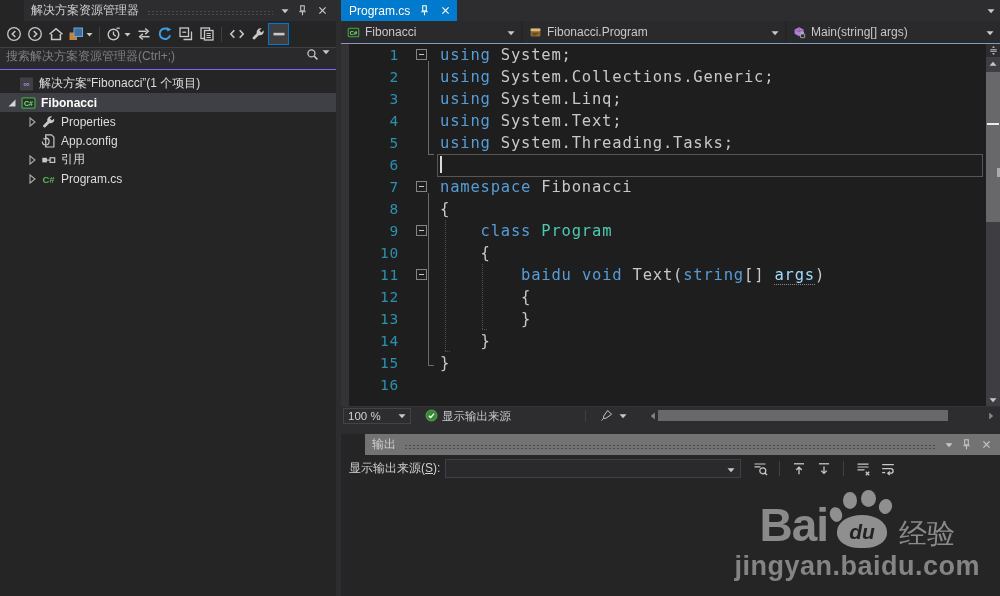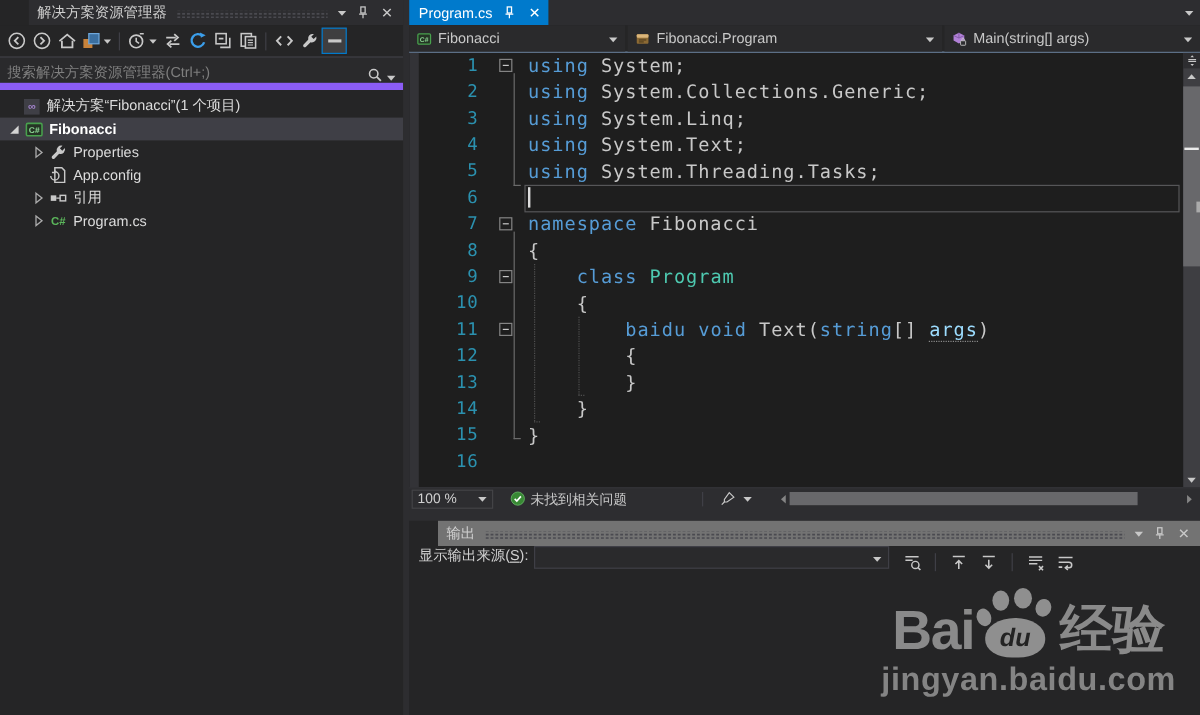--- a/index.html
+++ b/index.html
@@ -13,21 +13,21 @@
   .se{position:absolute;left:0;top:0;width:336px;height:596px;background:#252526;}
   .panel-title{height:21px;display:flex;align-items:center;padding:0 7px;background:#2D2D30;font-size:12px;color:#CFCFCF;margin-left:24px;}
   .dots{flex:1;height:6px;margin:2px 8px 0;background-image:radial-gradient(#4A4A50 1px,transparent 1.2px);background-size:4px 3px;background-position:0 1px;}
   .win-ic{display:flex;align-items:center;gap:7px;}
   .se-toolbar{height:26px;display:flex;align-items:center;padding:0 3px;background:#252526;}
   .tb-btn{background:none;border:1px solid transparent;min-width:21px;height:22px;display:flex;align-items:center;justify-content:center;padding:0 1px;color:#C8C8C8;font:inherit;}
   .tb-btn.disabled{color:#5F5F5F;}
   .tb-btn.active{border-color:#007ACC;background:#3E3E40;}
   .tb-sep{width:1px;height:15px;background:#3F3F46;margin:0 4px;flex:none;}
   .caret-ic{width:7px;height:7px;margin-left:2px;color:#C8C8C8;}
-  .se-search{height:21px;background:#2A2A2C;border-top:1px solid #3F3F46;border-bottom:6px solid #8b5cf6;display:flex;align-items:flex-end;padding:0 6px;font-size:12px;color:#7F7F7F;}
+  .se-search{height:21px;background:#2A2A2C;border-top:1px solid #3F3F46;border-bottom:1px solid #8b5cf6;display:flex;align-items:flex-start;padding:0 6px;font-size:12px;color:#7F7F7F;}
   .se-search .ph{flex:1;white-space:nowrap;overflow:hidden;}
   .tree{padding-top:4px;}
   .tree-row{height:19px;display:flex;align-items:center;font-size:12px;color:#DCDCDC;box-sizing:border-box;}
   .tree-row.selected{background:#3F3F46;color:#FFFFFF;}
   .tree-row.bold .lbl{font-weight:bold;}
   .tree-row .exp{width:16px;height:16px;flex:none;}
   .tree-row .ti{width:17px;height:16px;flex:none;margin-right:4px;}
   .tree-row .lbl{white-space:nowrap;}
   
   .splitter{position:absolute;left:336px;top:0;width:5px;height:596px;background:#2D2D30;}
@@ -62,31 +62,31 @@
   .vs-thumb{position:absolute;left:0;width:14px;top:28px;height:150px;background:#68686B;}
   .vs-caretline{position:absolute;left:1px;right:1px;top:79px;height:2px;background:#ECECEC;}
   .vs-mark{position:absolute;right:0;width:3px;top:124px;height:9px;background:#ABABAB;}
   .vs-down{position:absolute;bottom:0;left:0;width:14px;}
   .hbar{position:absolute;top:406px;left:0;right:0;height:18px;background:#2D2D30;border-top:1px solid #333337;font-size:11.5px;color:#C8C8C8;}
   .hbar>*{position:absolute;}
   .zoom-combo{left:2px;top:1px;width:58px;height:14px;border:1px solid #434346;display:flex;align-items:center;justify-content:space-between;padding:0 4px;color:#D0D0D0;}
   .hsep{width:1px;height:12px;background:#3F3F46;top:3px;}
   .htrack{left:317px;top:3px;width:290px;height:11px;background:#68686B;}
   .output{position:absolute;top:434px;left:0;right:0;height:162px;background:#252526;}
-  .out-toolbar{height:27px;display:flex;padding:0 8px;font-size:12px;color:#D0D0D0;}
+  .out-toolbar{height:27px;display:flex;align-items:center;padding:0 8px;font-size:12px;color:#D0D0D0;}
   .src-combo{width:296px;height:19px;background:#2A2A2C;border:1px solid #3F3F46;margin-left:5px;position:relative;box-sizing:border-box;}
   .src-combo .cc{position:absolute;right:5px;top:6px;}
   .ot-icons{display:flex;align-items:center;margin-left:9px;gap:5px;}
   .ot-btn{background:none;border:none;padding:0;width:20px;height:20px;display:flex;align-items:center;justify-content:center;color:#A8A8A8;}
   .ot-btn.disabled{color:#5F5F5F;}
   
   .watermark{position:absolute;right:20px;bottom:14px;color:#8A8A8A;text-align:right;}
   .wm-row{display:flex;align-items:flex-end;justify-content:center;}
   .wm-bai{font-size:46px;font-weight:bold;letter-spacing:-1px;line-height:0.95;}
-  .wm-jy{font-size:44px;font-weight:bold;line-height:1.05;margin-left:3px;}
+  .wm-jy{font-size:28px;font-weight:normal;line-height:1.05;margin-left:3px;}
   .paw{position:relative;width:64px;height:58px;margin:0 2px;flex:none;}
   .paw .toe{position:absolute;background:#8F8F8F;border-radius:50%;}
   .paw .pad{position:absolute;left:7px;bottom:0;width:50px;height:33px;background:#8F8F8F;border-radius:52% 52% 46% 46%;display:flex;align-items:center;justify-content:center;font-style:italic;}
   .paw .du{color:#232323;font-size:21px;font-weight:bold;}
   .wm-url{font-size:27px;font-weight:bold;margin-top:3px;letter-spacing:0.5px;color:#848484;}
 </style>
 </head>
 <body>
 
 <div class="screen">
@@ -532,21 +532,21 @@
               <path d="M0.5 2.2 H7.5 L4 6.2 Z" fill="currentColor"></path>
             </svg>
           </span>
       </div>
       <span class="ic sm" style="left:84px;top:2px">
           <svg viewBox="0 0 16 16">
             <circle cx="8" cy="8" r="6.8" fill="#388934" stroke="#6CBF6C" stroke-width="0.8"></circle>
             <path d="M4.8 8.3 L7 10.5 L11.2 5.7" fill="none" stroke="#FFFFFF" stroke-width="1.7"></path>
           </svg>
         </span>
-      <span style="left:101px;top:2px">未找到相关问题</span>
+      <span style="left:101px;top:2px">显示输出来源</span>
       <span class="hsep" style="left:244px"></span>
       <span class="ic sm" style="left:259px;top:2px">
           <svg viewBox="0 0 16 16">
             <path d="M9.5 1.8 L14.2 6.5 L7.2 11.5 L4.5 11.5 L4.5 8.8 Z" fill="none" stroke="currentColor" stroke-width="1.2"></path>
             <path d="M4.5 11.5 L1.8 14.2" stroke="currentColor" stroke-width="1.2"></path>
           </svg>
         </span>
       <span class="ic xs" style="left:278px;top:5px">
           <svg viewBox="0 0 8 8">
             <path d="M0.5 2.2 H7.5 L4 6.2 Z" fill="currentColor"></path>

